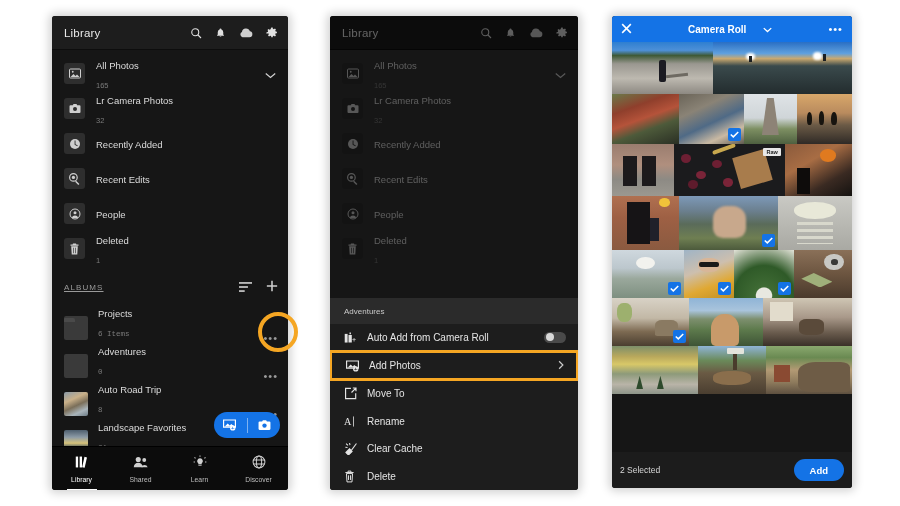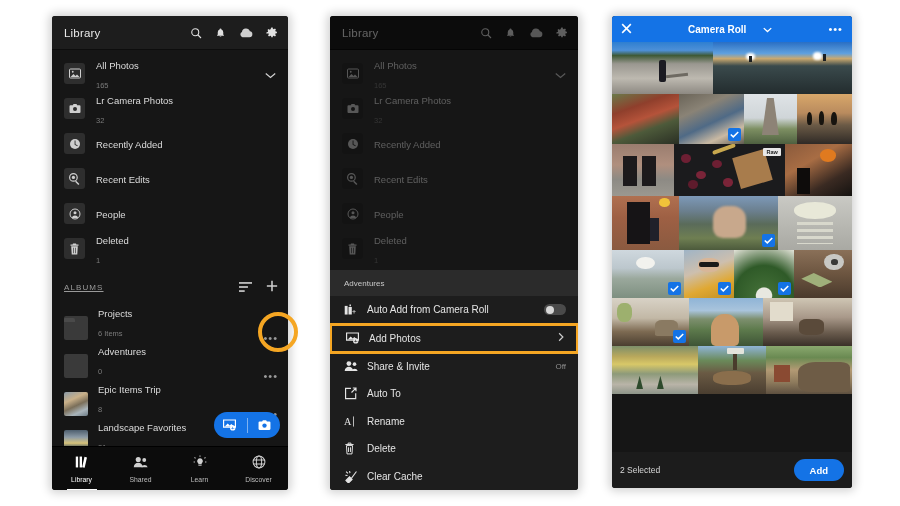--- a/index.html
+++ b/index.html
@@ -52,21 +52,21 @@
     display:flex; align-items:center; height:30px;
     padding:0 10px 0 12px; margin-top:6px;
   }
   .albums-head .lbl { color:#9a9a9a; font-size:8px; letter-spacing:1.1px;text-decoration:underline; }
   .albums-head .tools { margin-left:auto; display:flex; align-items:center; gap:14px; }
 
   .album-row { display:flex; align-items:flex-end; height:38px; padding:0 10px 0 12px; }
   .album-thumb { width:24px; height:24px; border-radius:2px; flex:0 0 auto; overflow:hidden; }
   .album-txt { margin-left:10px; line-height:1.15; }
   .album-label { color:#dcdcdc; font-size:9.5px; }
-  .album-count { color:#7b7b7b; font-size:7.5px; margin-top:1px; }
+  .album-count { color:#7b7b7b; font-size:7.5px; margin-top:1px;font-family:Liberation Mono, monospace; }
   .album-dots { margin-left:auto; color:#9a9a9a; font-size:11px; letter-spacing:1px; line-height:4px; }
 
   
   .folder {
     width:24px;height:24px;background:#3a3a3a;border-radius:2px;position:relative;
   }
   .folder:before{
     content:"";position:absolute;left:0;top:2px;width:11px;height:4px;
     background:#4a4a4a;border-radius:1px 2px 0 0;
   }
@@ -311,21 +311,21 @@
         <span class="plain-thumb"></span>
         <span class="album-txt">
           <span class="album-label">Adventures</span><br>
           <span class="album-count">0</span>
         </span>
         <span class="album-dots">•••</span>
       </div>
       <div class="album-row">
         <span class="album-thumb" style="background:linear-gradient(155deg,#8a9aa8 0%,#c9b089 32%,#7b6f5a 55%,#a9b4ba 78%,#6d7c86 100%);"></span>
         <span class="album-txt">
-          <span class="album-label">Epic Items Trip</span><br>
+          <span class="album-label">Auto Road Trip</span><br>
           <span class="album-count">8</span>
         </span>
         <span class="album-dots">•••</span>
       </div>
       <div class="album-row">
         <span class="album-thumb" style="background:linear-gradient(180deg,#4d5e6e 0%,#8c9aa6 30%,#d6c27a 55%,#2f4452 75%,#1b2b36 100%);"></span>
         <span class="album-txt">
           <span class="album-label">Landscape Favorites</span><br>
           <span class="album-count">21</span>
         </span>
@@ -546,74 +546,62 @@
             </svg>
         </span>
         <span class="mlabel">Add Photos</span>
         <span class="mright">
           <svg width="6" height="10" viewBox="0 0 8 12" fill="none" stroke="#c8c8c8" stroke-width="1.6">
               <path d="M1.5 1l5 5-5 5"></path>
             </svg>
         </span>
       </div>
 
-      <div class="menu-row">
-        <span class="mico">
-          <svg width="14" height="12" viewBox="0 0 20 16" fill="#e4e4e4">
-              <circle cx="7" cy="4.6" r="3.4"></circle>
-              <path d="M1 15a6 6 0 0 1 12 0z"></path>
-              <circle cx="15" cy="5.4" r="2.6"></circle>
-              <path d="M11 15a4.6 4.6 0 0 1 8.6 0z"></path>
-            </svg>
-        </span>
-        <span class="mlabel">Share &amp; Invite</span>
-        <span class="mright">Off</span>
-      </div>
 
       <div class="menu-row">
         <span class="mico">
           <svg width="13" height="13" viewBox="0 0 18 18" fill="none" stroke="#e4e4e4" stroke-width="1.6">
               <path d="M9.6 2H2.2v14h14V8.6"></path>
               <path d="M10.4 7.6L16.4 1.6M12.2 1.4h4.4v4.4"></path>
             </svg>
         </span>
-        <span class="mlabel">Auto To</span>
+        <span class="mlabel">Move To</span>
       </div>
 
       <div class="menu-row">
         <span class="mico">
           <svg width="13" height="13" viewBox="0 0 18 18" fill="#e4e4e4">
               <text x="0" y="14" font-size="14" font-family="Liberation Serif, serif" fill="#e4e4e4">A</text>
               <rect x="12.6" y="2" width="1.1" height="14"></rect>
             </svg>
         </span>
         <span class="mlabel">Rename</span>
+      </div>
+
+      <div class="menu-row">
+        <span class="mico">
+          <svg width="14" height="13" viewBox="0 0 18 18" fill="none" stroke="#e4e4e4" stroke-width="1.5">
+              <path d="M2 14.5l5-5 3.5 3.5-5 5z" fill="#e4e4e4"></path>
+              <path d="M9.5 11.6L16.5 2"></path>
+              <path d="M2.2 2.2l2.6 2.6M7 1.4l.6 3M1.2 7.2l3 .5"></path>
+            </svg>
+        </span>
+        <span class="mlabel">Clear Cache</span>
       </div>
 
       <div class="menu-row">
         <span class="mico">
           <svg width="11" height="13" viewBox="0 0 20 24" fill="none" stroke="#e4e4e4" stroke-width="1.8">
               <path d="M2.4 4.6h15.2"></path>
               <path d="M7.4 4.2V2h5.2v2.2"></path>
               <path d="M4.4 6.6h11.2L14.6 22H5.4z"></path>
               <path d="M8.2 9.8v8.6M11.8 9.8v8.6"></path>
             </svg>
         </span>
         <span class="mlabel">Delete</span>
-      </div>
-
-      <div class="menu-row">
-        <span class="mico">
-          <svg width="14" height="13" viewBox="0 0 18 18" fill="none" stroke="#e4e4e4" stroke-width="1.5">
-              <path d="M2 14.5l5-5 3.5 3.5-5 5z" fill="#e4e4e4"></path>
-              <path d="M9.5 11.6L16.5 2"></path>
-              <path d="M2.2 2.2l2.6 2.6M7 1.4l.6 3M1.2 7.2l3 .5"></path>
-            </svg>
-        </span>
-        <span class="mlabel">Clear Cache</span>
       </div>
     </div>
   </div>
 
   <div class="phone p3">
     <div class="cr-header">
       <span class="cr-x">
         <svg width="11" height="11" viewBox="0 0 14 14" fill="none" stroke="#fff" stroke-width="2">
             <line x1="1.5" y1="1.5" x2="12.5" y2="12.5"></line>
             <line x1="12.5" y1="1.5" x2="1.5" y2="12.5"></line>

